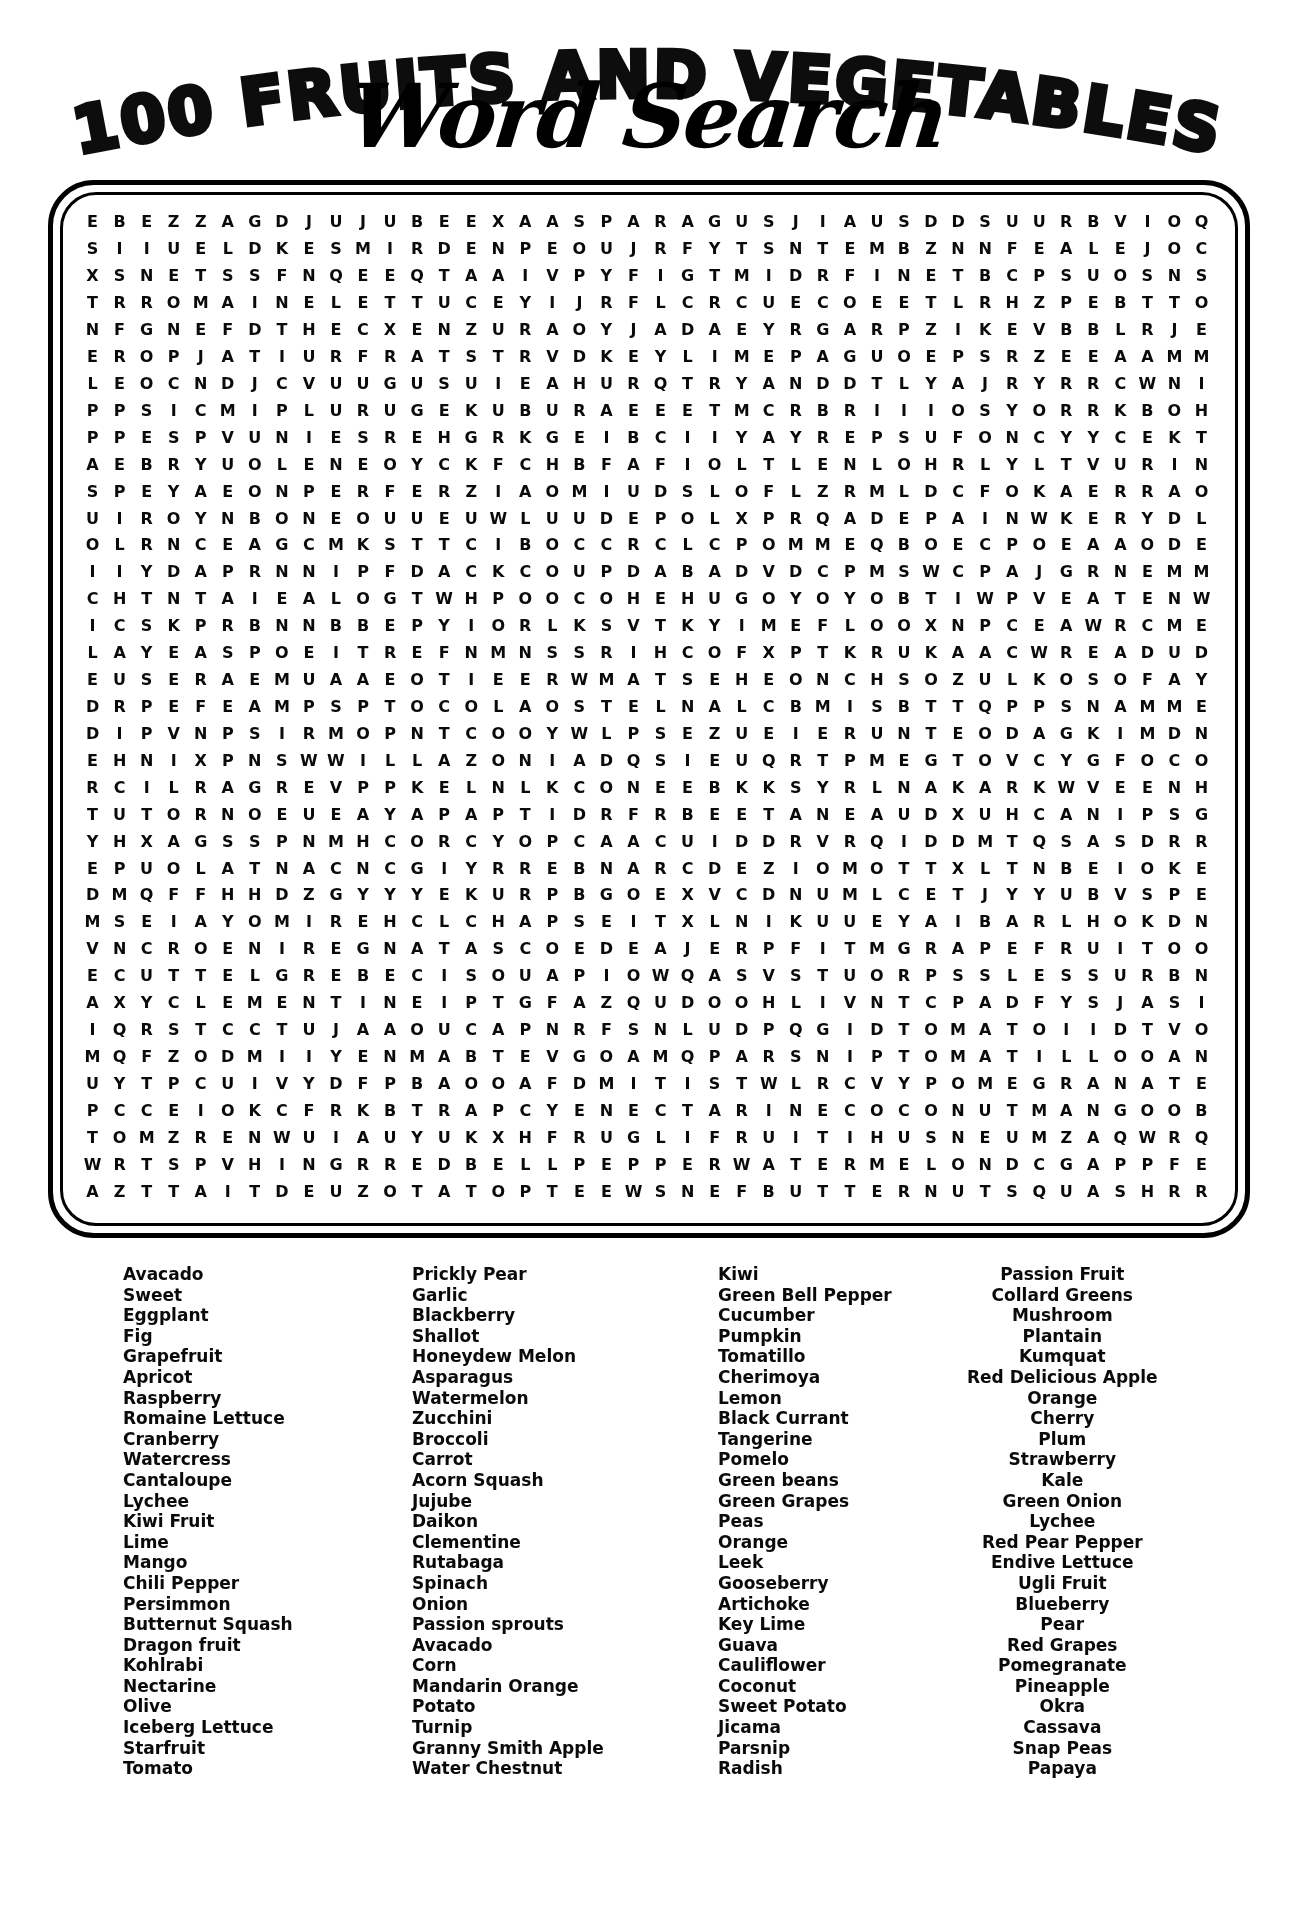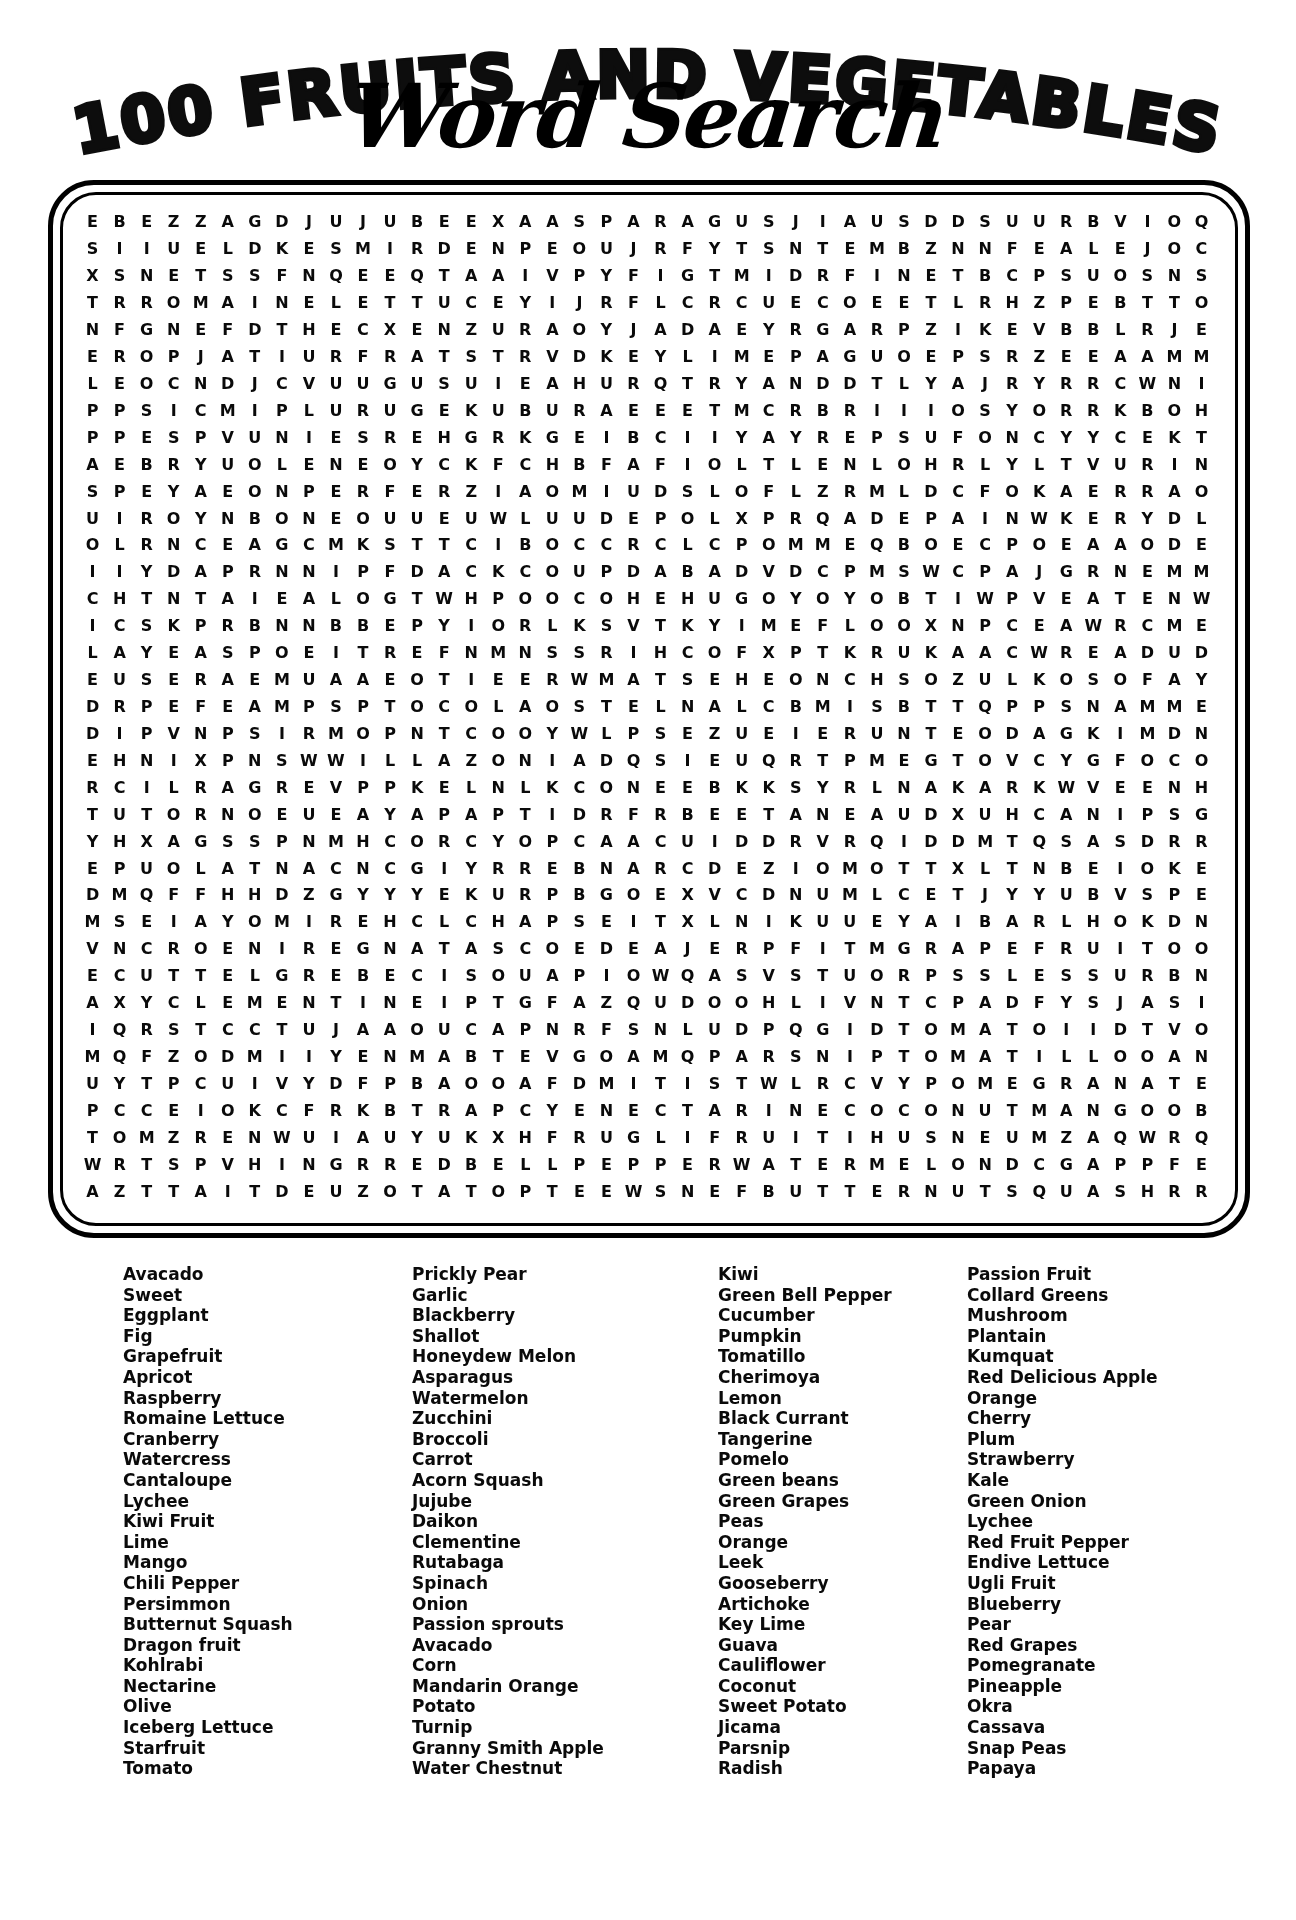--- a/index.html
+++ b/index.html
@@ -20,21 +20,21 @@
   .grid-frame-inner{position:absolute;left:7px;top:7px;right:7px;bottom:7px;
               border:3px solid #000;border-radius:36px;box-sizing:border-box;}
   .letter-grid{position:absolute;left:16px;right:20px;top:14px;bottom:18px;
               display:grid;grid-template-columns:repeat(42,1fr);grid-template-rows:repeat(37,1fr);}
   .cell{display:flex;align-items:center;justify-content:center;
         font-weight:bold;font-size:16px;line-height:1;color:#0a0a0a;}
 
   
   .word-lists{position:absolute;left:0;top:1256px;width:1296px;height:540px;}
   .word-col{position:absolute;top:8px;}
-  .word-col.c0{left:123px;} .word-col.c1{left:412px;} .word-col.c2{left:718px;} .word-col.c3{left:967px;}
+  .word-col.c0{left:123px;} .word-col.c1{left:412px;} .word-col.c2{left:718px;} .word-col.c3{left:967px;text-align:center;}
   .word{font-weight:bold;font-size:17px;line-height:20.6px;white-space:nowrap;color:#0a0a0a;}
 </style>
 </head>
 <body>
 
 <div class="title-wrap">
   <svg class="arch-svg" viewBox="0 0 1296 185" aria-hidden="true">
     <path id="title-arc" d="M 88 152 Q 648 42 1208 152" fill="none"></path>
     <text class="arch-text">
       <textPath href="#title-arc" startOffset="50%" text-anchor="middle">100 FRUITS AND VEGETABLES</textPath>
@@ -1693,21 +1693,21 @@
       <div class="word">Plantain</div>
       <div class="word">Kumquat</div>
       <div class="word">Red Delicious Apple</div>
       <div class="word">Orange</div>
       <div class="word">Cherry</div>
       <div class="word">Plum</div>
       <div class="word">Strawberry</div>
       <div class="word">Kale</div>
       <div class="word">Green Onion</div>
       <div class="word">Lychee</div>
-      <div class="word">Red Fruit Pepper</div>
+      <div class="word">Red Pear Pepper</div>
       <div class="word">Endive Lettuce</div>
       <div class="word">Ugli Fruit</div>
       <div class="word">Blueberry</div>
       <div class="word">Pear</div>
       <div class="word">Red Grapes</div>
       <div class="word">Pomegranate</div>
       <div class="word">Pineapple</div>
       <div class="word">Okra</div>
       <div class="word">Cassava</div>
       <div class="word">Snap Peas</div>

